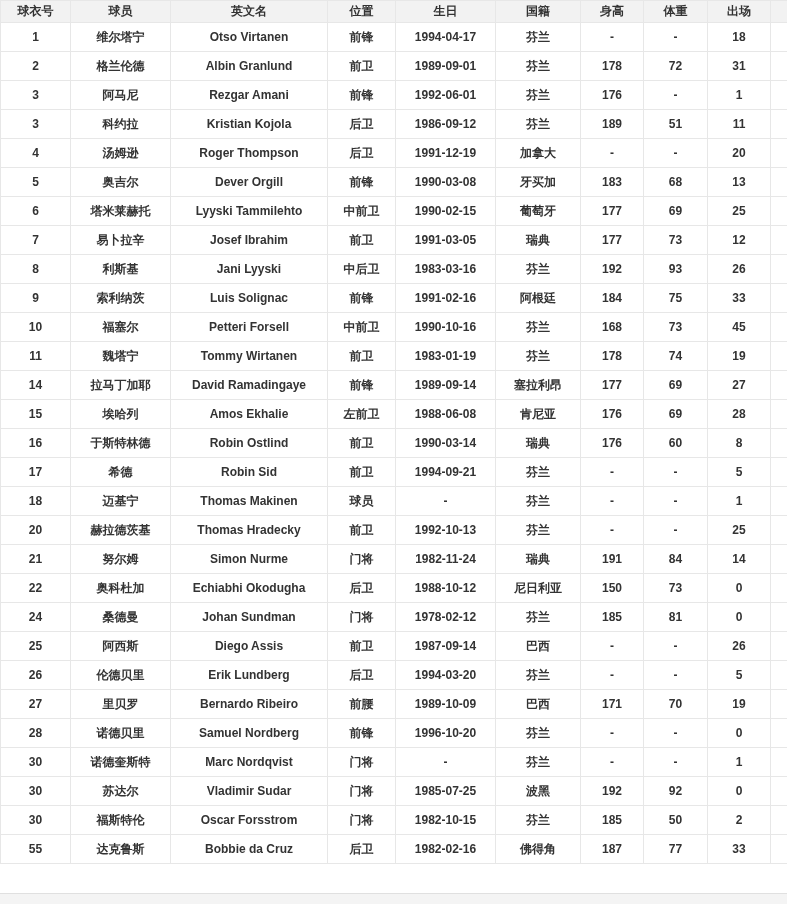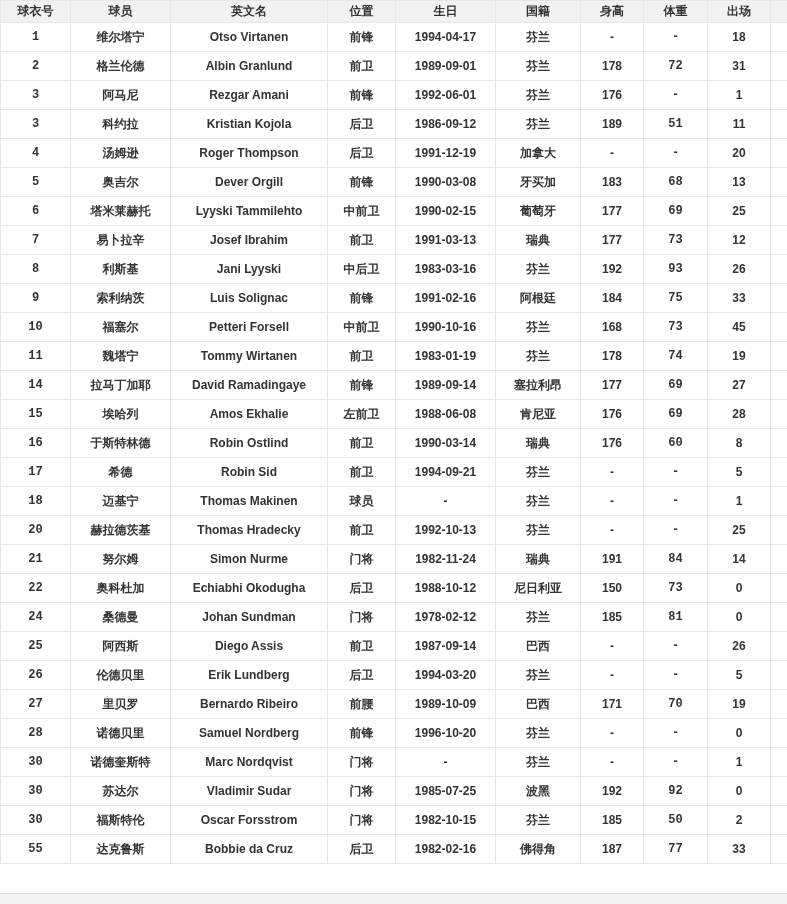--- a/index.html
+++ b/index.html
@@ -34,28 +34,28 @@
   table.players thead th {
     background: #f2f2f2;
     height: 21px;
     color: #333333;
   }
   table.players tbody td {
     background: #ffffff;
     height: 28px;
   }
   
-  .col-0 { width: 65px; font-family: Liberation Mono, monospace; }
+  .col-0 { width: 65px; }
   .col-1 { width: 95px; }
   .col-2 { width: 152px; }
   .col-3 { width: 63px; }
   .col-4 { width: 95px; }
   .col-5 { width: 80px; }
   .col-6 { width: 58px; }
-  .col-7 { width: 59px; font-family: Liberation Mono, monospace; }
+  .col-7 { width: 59px; }
   .col-8 { width: 58px; }
   .col-9 { width: 62px; }
   .footer-bar {
     position: absolute;
     left: 0;
     bottom: 0;
     width: 787px;
     height: 10px;
     background: #f4f4f4;
     border-top: 1px solid #e0e0e0;
@@ -163,21 +163,21 @@
           <td class="col-6">177</td>
           <td class="col-7">69</td>
           <td class="col-8">25</td>
           <td class="col-9">1</td>
         </tr>
         <tr>
           <td class="col-0">7</td>
           <td class="col-1">易卜拉辛</td>
           <td class="col-2">Josef Ibrahim</td>
           <td class="col-3">前卫</td>
-          <td class="col-4">1991-03-13</td>
+          <td class="col-4">1991-03-05</td>
           <td class="col-5">瑞典</td>
           <td class="col-6">177</td>
           <td class="col-7">73</td>
           <td class="col-8">12</td>
           <td class="col-9">1</td>
         </tr>
         <tr>
           <td class="col-0">8</td>
           <td class="col-1">利斯基</td>
           <td class="col-2">Jani Lyyski</td>

